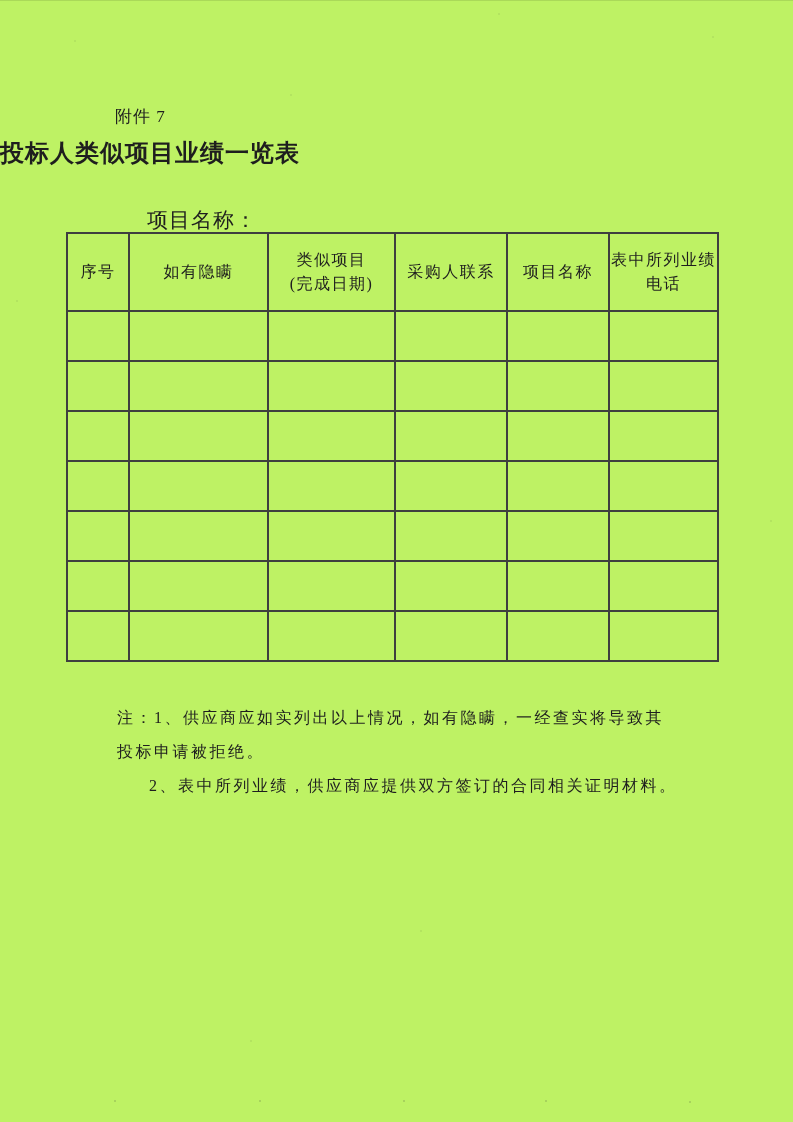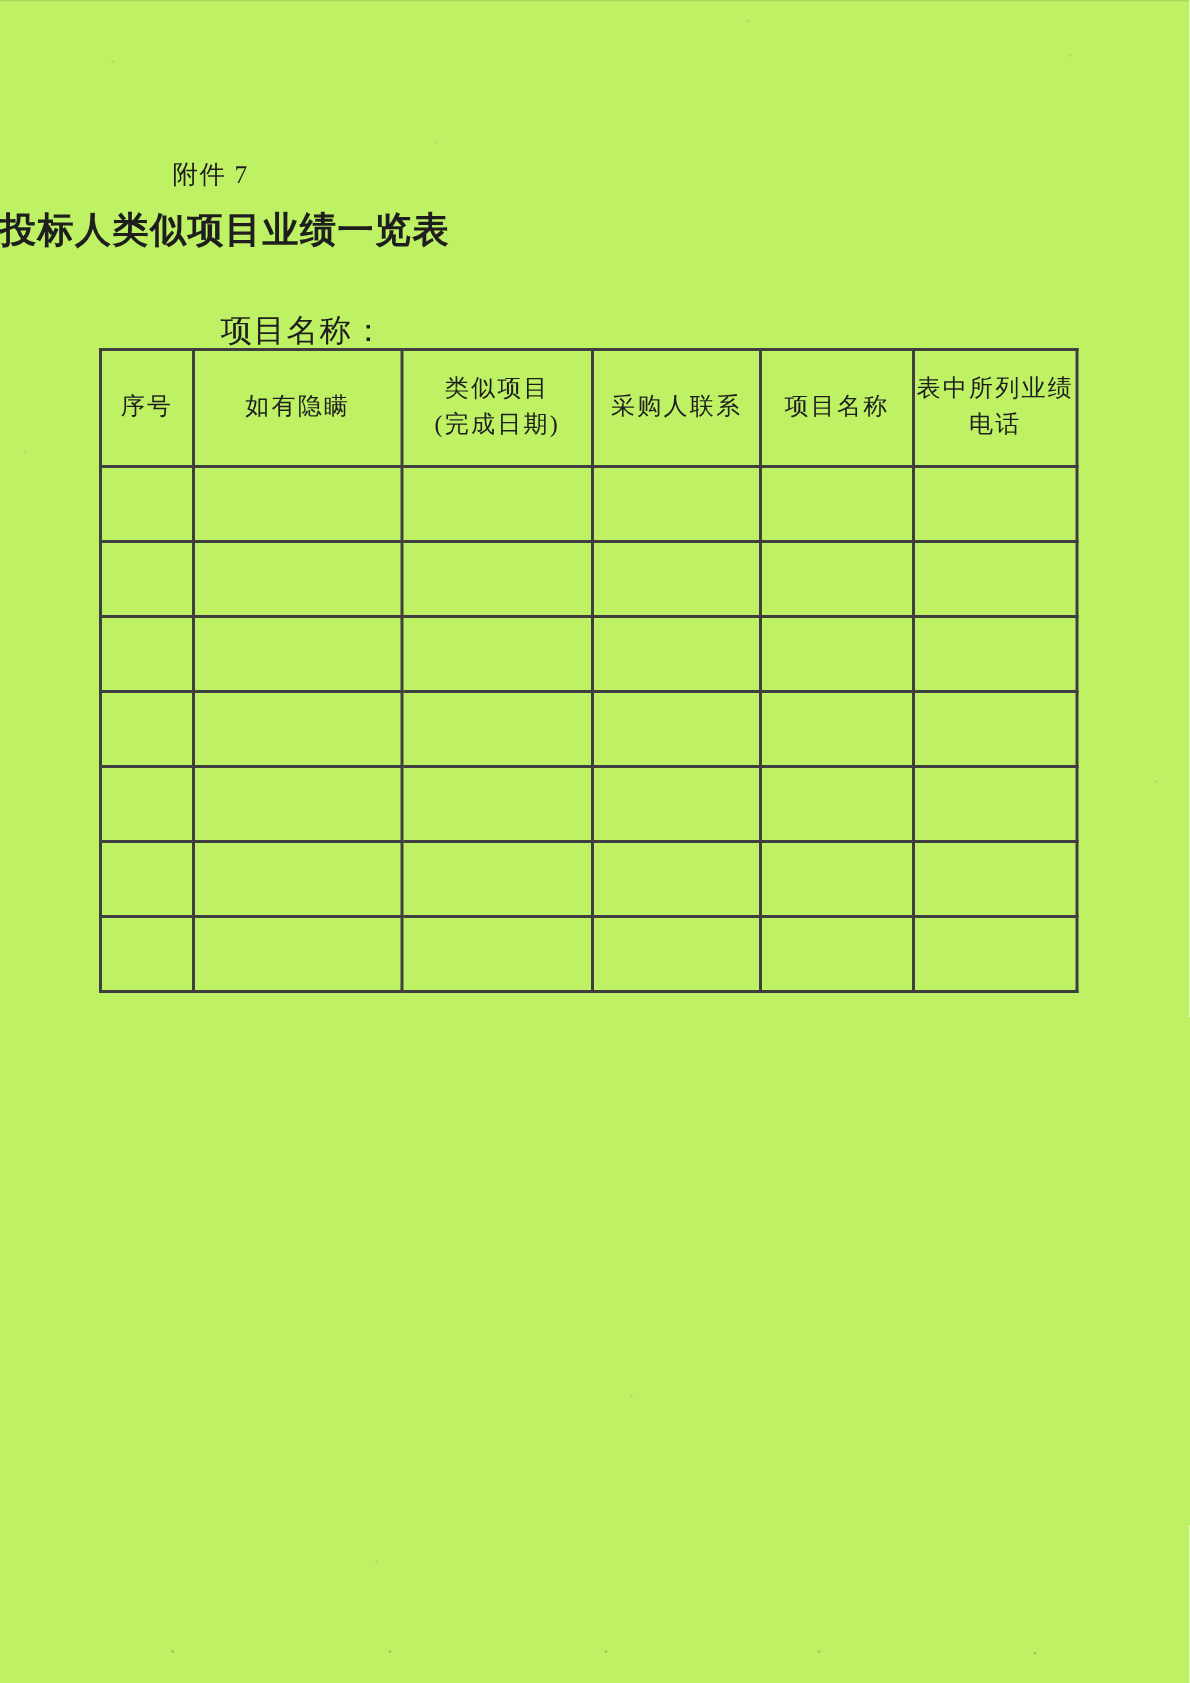--- a/index.html
+++ b/index.html
@@ -204,14 +204,19 @@
           <td></td>
           <td></td>
           <td></td>
           <td></td>
           <td></td>
           <td></td>
         </tr>
       </tbody>
   </table>
 
+  <div class="notes-block">
+    <div class="note-line">注：1、供应商应如实列出以上情况，如有隐瞒，一经查实将导致其</div>
+    <div class="note-line">投标申请被拒绝。</div>
+    <div class="note-line indented">2、表中所列业绩，供应商应提供双方签订的合同相关证明材料。</div>
+  </div>
 
 </div>
 
 </body></html>

